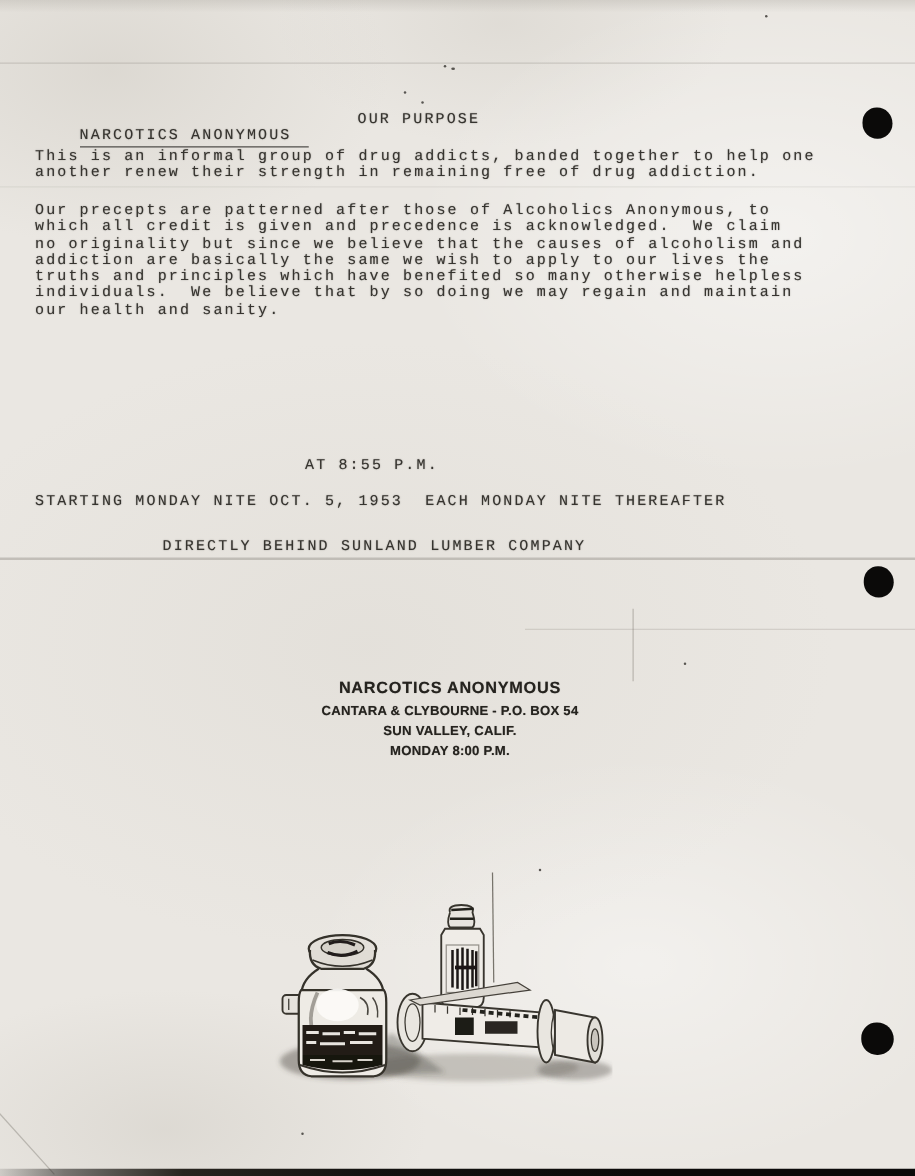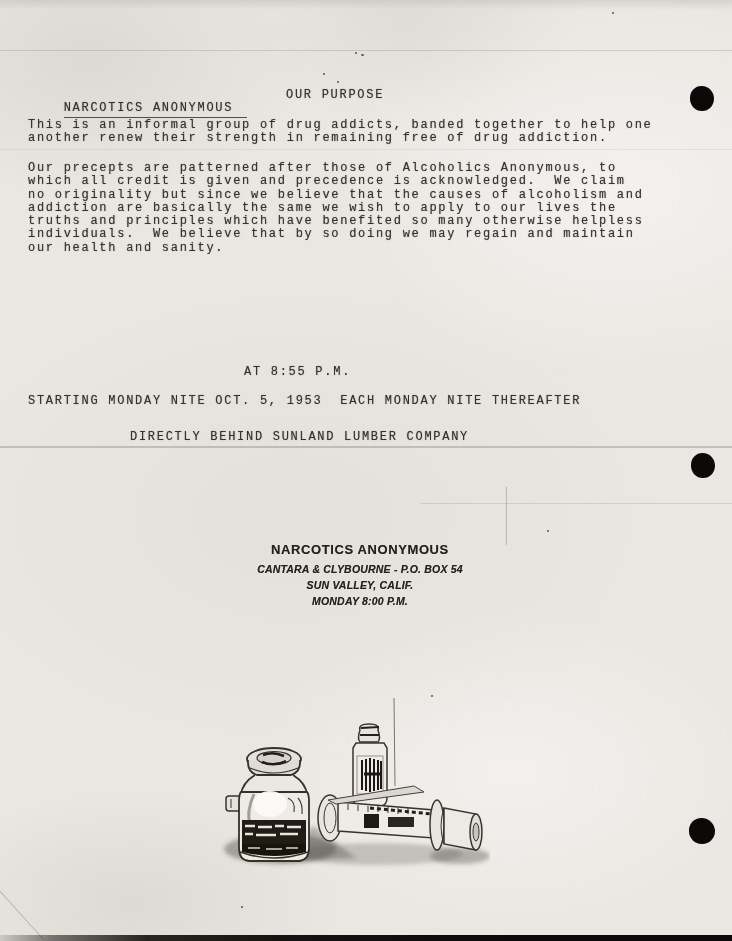--- a/index.html
+++ b/index.html
@@ -27,21 +27,21 @@
     border-bottom:1.4px solid rgba(43,41,37,0.8);
     padding-bottom:1px; padding-right:14px;
   }
   .subtitle-abs { position:absolute; left:258px; top:0; }
   .card {
     position:absolute; left:186px; top:542px; width:348px;
     text-align:center; font-family:"Liberation Sans",sans-serif; font-weight:bold;
     color:rgba(30,28,24,0.92); text-shadow:0 0 0.6px rgba(30,28,24,0.6);
   }
   .card-l1 { font-size:13px; letter-spacing:0.6px; margin-bottom:4px; }
-  .card-s  { font-size:10.5px; letter-spacing:0.2px; line-height:16px;font-style:italic; }
+  .card-s  { font-size:10.5px; letter-spacing:0.2px; line-height:16px; }
   .dot { position:absolute; background:#0b0a09; border-radius:48% 52% 50% 50%; }
   .crease { position:absolute; pointer-events:none; }
   .speck { position:absolute; width:2px; height:2px; background:rgba(40,38,34,0.75); border-radius:50%; }
   .bottom-bar {
     position:absolute; left:0; bottom:0; width:732px; height:6px;
     background:linear-gradient(to right,
       rgba(30,28,26,0.12) 0%, rgba(30,28,26,0.55) 7%,
       #28251f 20%, #131210 40%, #0b0a09 70%, #0b0a09 100%);
   }
   .edge-shade {

